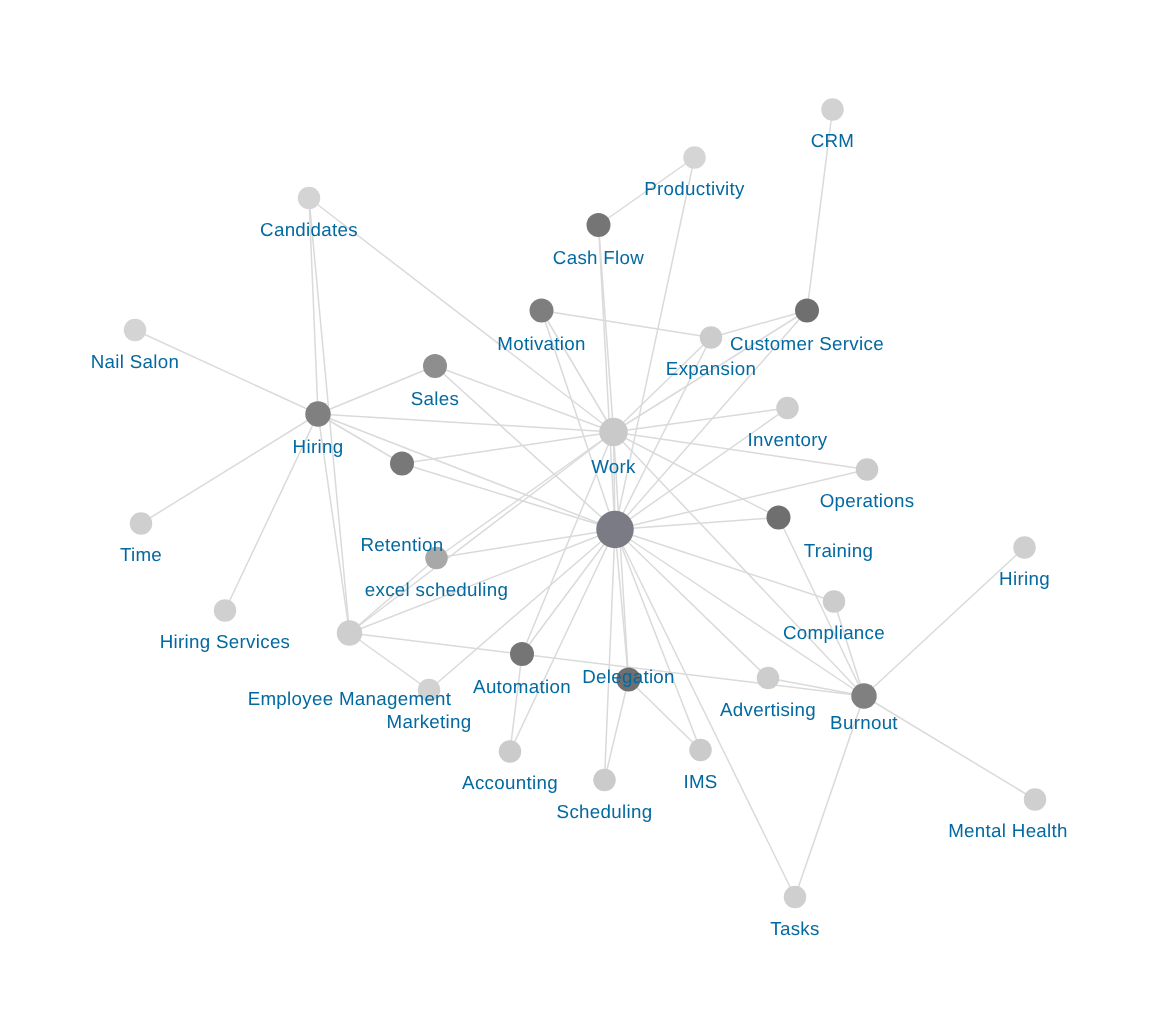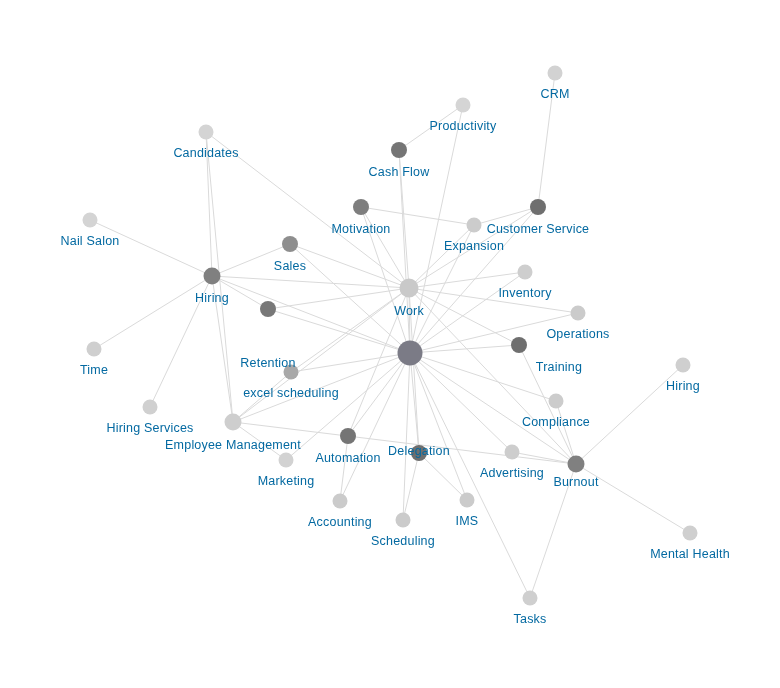--- a/index.html
+++ b/index.html
@@ -161,21 +161,21 @@
       <div class="graph-node" style="left: 530px; top: 598px; width: 15px; height: 15px; background: rgb(207, 207, 207);"></div>
     </div>
   <div id="label-layer">
       <div class="node-label" style="left: 409px; top: 304px;">Work</div>
       <div class="node-label" style="left: 212px; top: 291px;">Hiring</div>
       <div class="node-label" style="left: 576px; top: 475px;">Burnout</div>
       <div class="node-label" style="left: 206px; top: 146px;">Candidates</div>
       <div class="node-label" style="left: 90px; top: 234px;">Nail Salon</div>
       <div class="node-label" style="left: 94px; top: 363px;">Time</div>
       <div class="node-label" style="left: 150px; top: 421px;">Hiring Services</div>
-      <div class="node-label" style="left: 233px; top: 438px;">Employee Management</div>
+      <div class="node-label" style="left: 233px; top: 459px;">Employee Management</div>
       <div class="node-label" style="left: 286px; top: 474px;">Marketing</div>
       <div class="node-label" style="left: 340px; top: 515px;">Accounting</div>
       <div class="node-label" style="left: 403px; top: 534px;">Scheduling</div>
       <div class="node-label" style="left: 467px; top: 514px;">IMS</div>
       <div class="node-label" style="left: 348px; top: 451px;">Automation</div>
       <div class="node-label" style="left: 419px; top: 444px;">Delegation</div>
       <div class="node-label" style="left: 512px; top: 466px;">Advertising</div>
       <div class="node-label" style="left: 291px; top: 386px;">excel scheduling</div>
       <div class="node-label" style="left: 268px; top: 316px; margin-top: 40px;">Retention</div>
       <div class="node-label" style="left: 290px; top: 259px;">Sales</div>
@@ -183,16 +183,16 @@
       <div class="node-label" style="left: 399px; top: 165px;">Cash Flow</div>
       <div class="node-label" style="left: 463px; top: 119px;">Productivity</div>
       <div class="node-label" style="left: 555px; top: 87px;">CRM</div>
       <div class="node-label" style="left: 538px; top: 222px;">Customer Service</div>
       <div class="node-label" style="left: 474px; top: 239px;">Expansion</div>
       <div class="node-label" style="left: 525px; top: 286px;">Inventory</div>
       <div class="node-label" style="left: 578px; top: 327px;">Operations</div>
       <div class="node-label" style="left: 519px; top: 360px; margin-left: 40px;">Training</div>
       <div class="node-label" style="left: 556px; top: 415px;">Compliance</div>
       <div class="node-label" style="left: 683px; top: 379px;">Hiring</div>
-      <div class="node-label" style="left: 690px; top: 547px;">Mental Health</div>
+      <div class="node-label" style="left: 672px; top: 547px;">Mental Health</div>
       <div class="node-label" style="left: 530px; top: 612px;">Tasks</div>
     </div>
 </div>
 
 </body></html>

